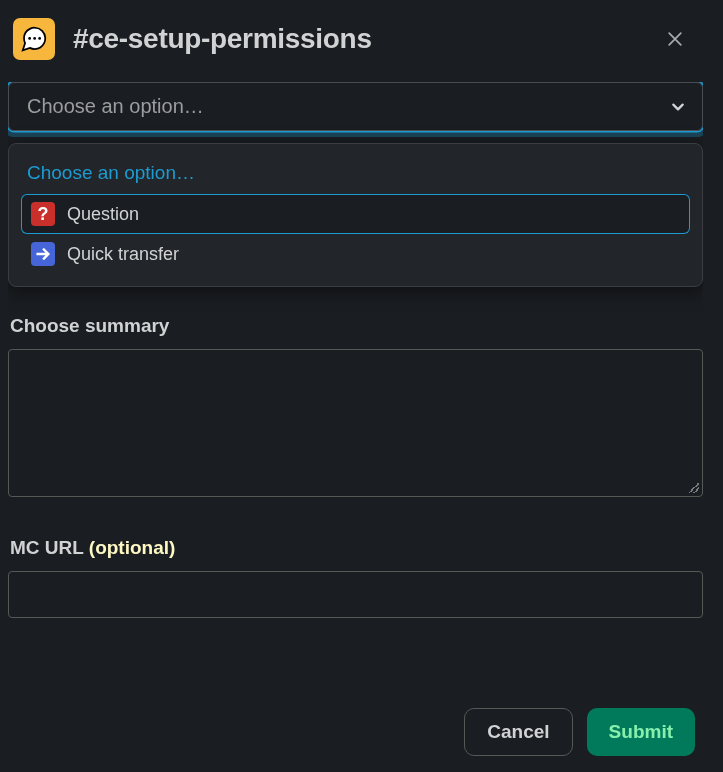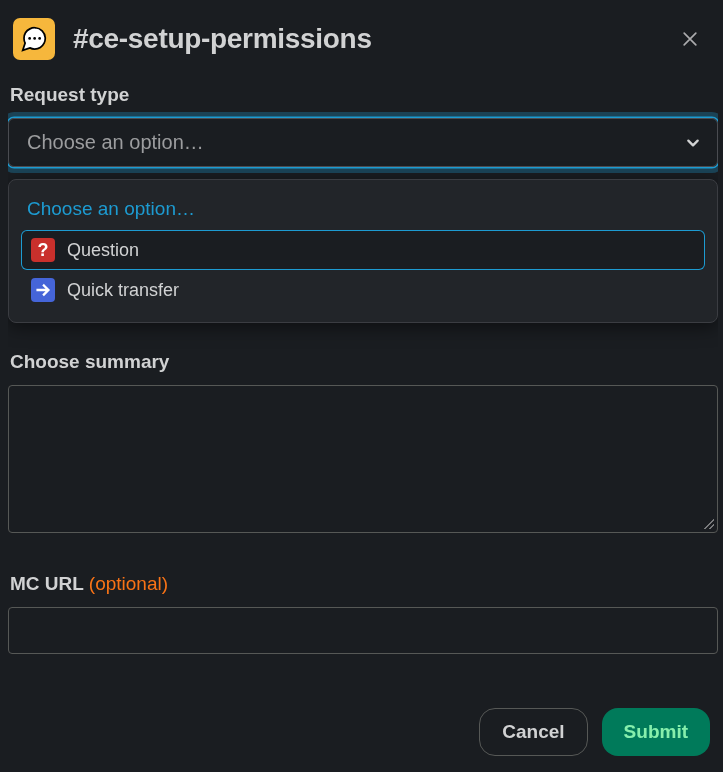--- a/index.html
+++ b/index.html
@@ -9,21 +9,21 @@
     }
     body {
       font-family: -apple-system, BlinkMacSystemFont, "Segoe UI", Helvetica, Arial, sans-serif;
       background: #1a1d21;
       color: #d1d2d3;
       width: 723px;
       height: 772px;
       overflow: hidden;
     }
     .modal {
-      padding: 18px 5px 8px 8px;
+      padding: 18px 20px 8px 8px;
       display: flex;
       flex-direction: column;
       height: 100%;
     }
     .header {
       display: flex;
       align-items: center;
       padding: 0 10px 22px 5px;
     }
     .app-icon {
@@ -68,22 +68,22 @@
       overflow-y: auto;
     }
     .field-label {
       font-size: 19px;
       font-weight: 600;
       color: #d1d2d3;
       padding: 2px 2px 12px 2px;
       display: block;
     }
     .field-label .optional {
-      color: #f97316;
-      font-weight: 400;
+      color: #fef9c3;
+      font-weight: 700;
     }
     .select-wrap {
       position: relative;
       margin-bottom: 4px;
     }
     .select-box {
       width: 100%;
       background: transparent;
       border: 1px solid #4a4c51;
       border-radius: 6px;
@@ -202,21 +202,21 @@
     .footer {
       display: flex;
       justify-content: flex-end;
       gap: 14px;
       padding: 16px 8px 8px 8px;
     }
     .btn {
       font-size: 19px;
       font-weight: 800;
       padding: 12px 22px;
-      border-radius: 16px;
+      border-radius: 10px;
       cursor: pointer;
       border: none;
     }
     .btn-cancel {
       background: transparent;
       color: #d1d2d3;
       border: 1px solid #565856;
     }
     .btn-submit {
       background: #007a5a;
@@ -240,21 +240,20 @@
     <div class="title">#ce-setup-permissions</div>
     <div class="close-btn">
       <svg viewBox="0 0 24 24">
         <path d="M5 5 L19 19 M19 5 L5 19" stroke="currentColor" stroke-width="2" stroke-linecap="round"></path>
       </svg>
     </div>
   </div>
 
   <div class="body">
 
-    <label class="field-label">Request type</label>
 
     <div class="select-wrap">
       <button class="select-box">Choose an option…</button>
       <span class="select-chevron">
         <svg viewBox="0 0 12 12">
             <path d="M2 4 L6 8 L10 4" stroke="currentColor" stroke-width="2" fill="none" stroke-linecap="round" stroke-linejoin="round"></path>
           </svg>
       </span>
     </div>
 

